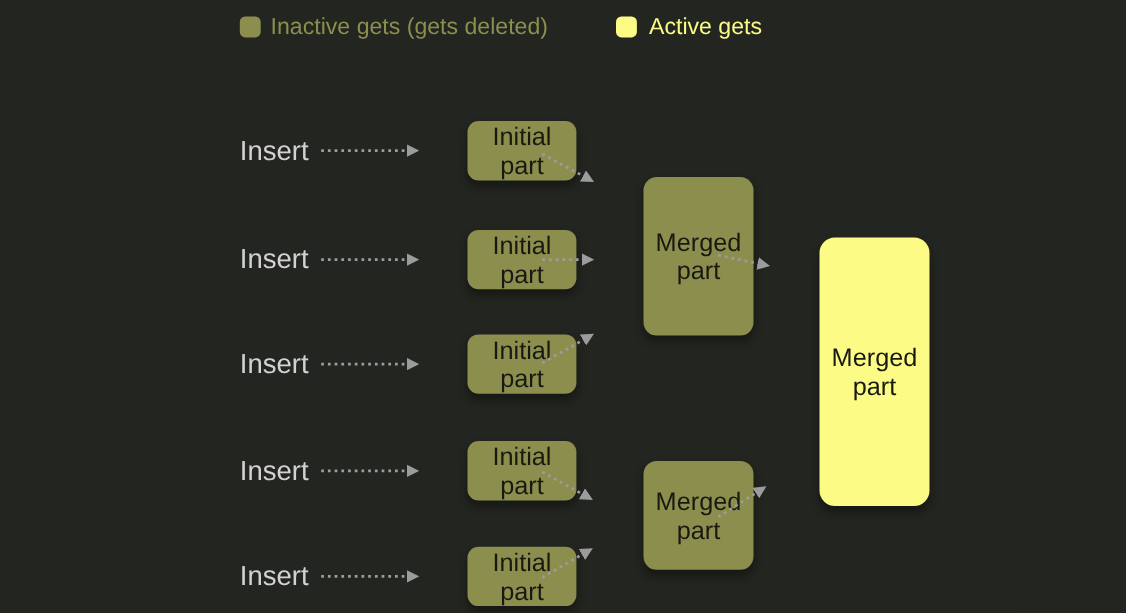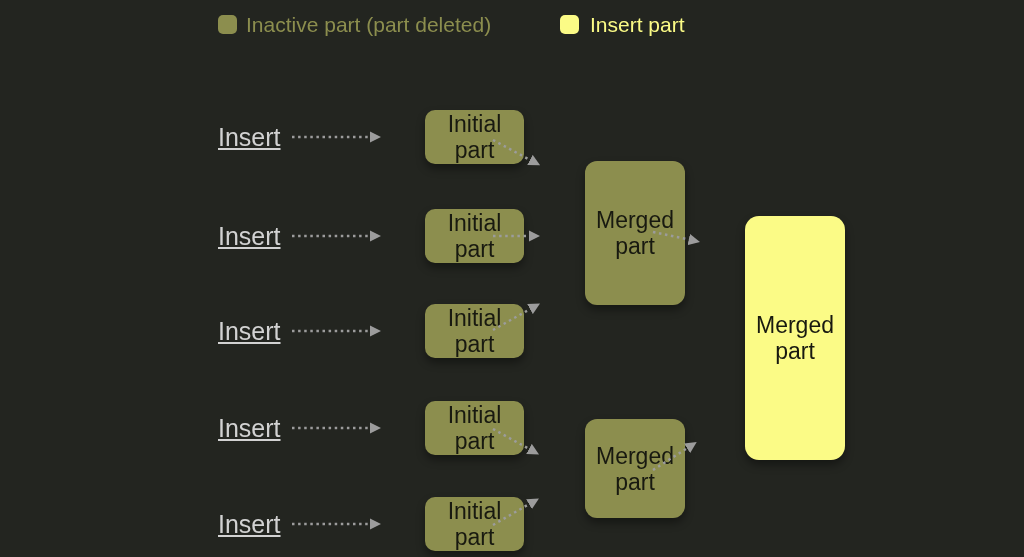--- a/index.html
+++ b/index.html
@@ -29,21 +29,20 @@
     white-space:nowrap;
   }
   .legend-label.inactive{left:246px;color:var(--inactive);}
   .legend-label.active{left:590px;color:var(--active);}
 
   
   .insert-label{
     position:absolute;left:218px;width:72px;
     font-size:25px;line-height:30px;color:var(--insert-text);
     font-weight:400;
-    text-decoration:underline;
   }
   .insert-1{top:122px;}
   .insert-2{top:221px;}
   .insert-3{top:316px;}
   .insert-4{top:413px;}
   .insert-5{top:509px;}
 
   
   .part-box{
     position:absolute;display:flex;align-items:center;justify-content:center;
@@ -74,23 +73,23 @@
   svg.arrows line{
     stroke:var(--arrow);stroke-width:2.5;stroke-dasharray:2.5 3.6;
   }
 </style>
 </head>
 <body>
 
 <div class="canvas">
 
   <div class="swatch inactive"></div>
-  <div class="legend-label inactive">Inactive part (part deleted)</div>
+  <div class="legend-label inactive">Inactive gets (gets deleted)</div>
   <div class="swatch active"></div>
-  <div class="legend-label active">Insert part</div>
+  <div class="legend-label active">Active gets</div>
 
   <div class="insert-label insert-1">Insert</div>
   <div class="insert-label insert-2">Insert</div>
   <div class="insert-label insert-3">Insert</div>
   <div class="insert-label insert-4">Insert</div>
   <div class="insert-label insert-5">Insert</div>
 
   <div class="part-box initial-box initial-1">
     <span class="lbl">Initial part</span>
   </div>

